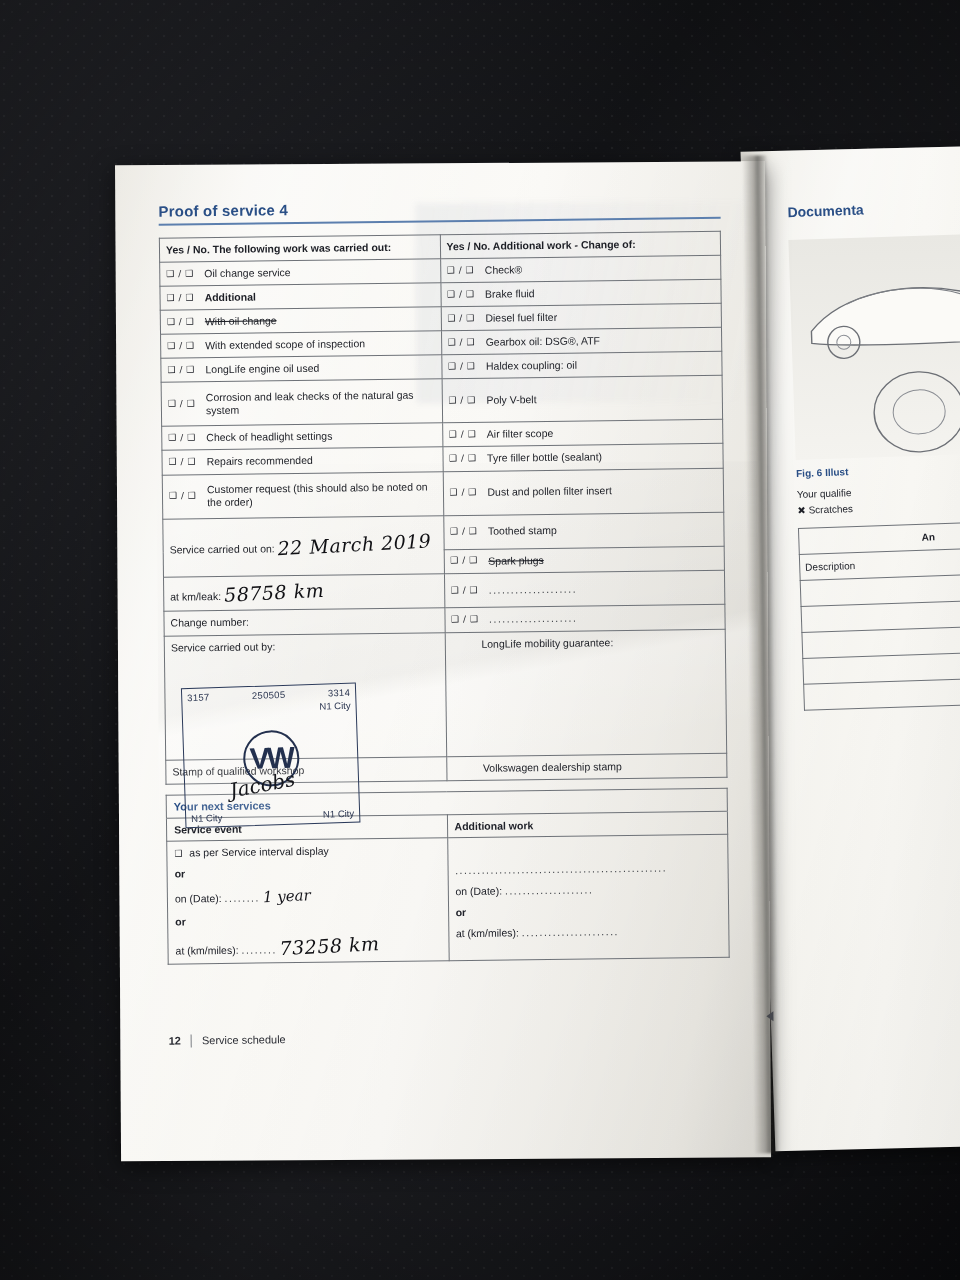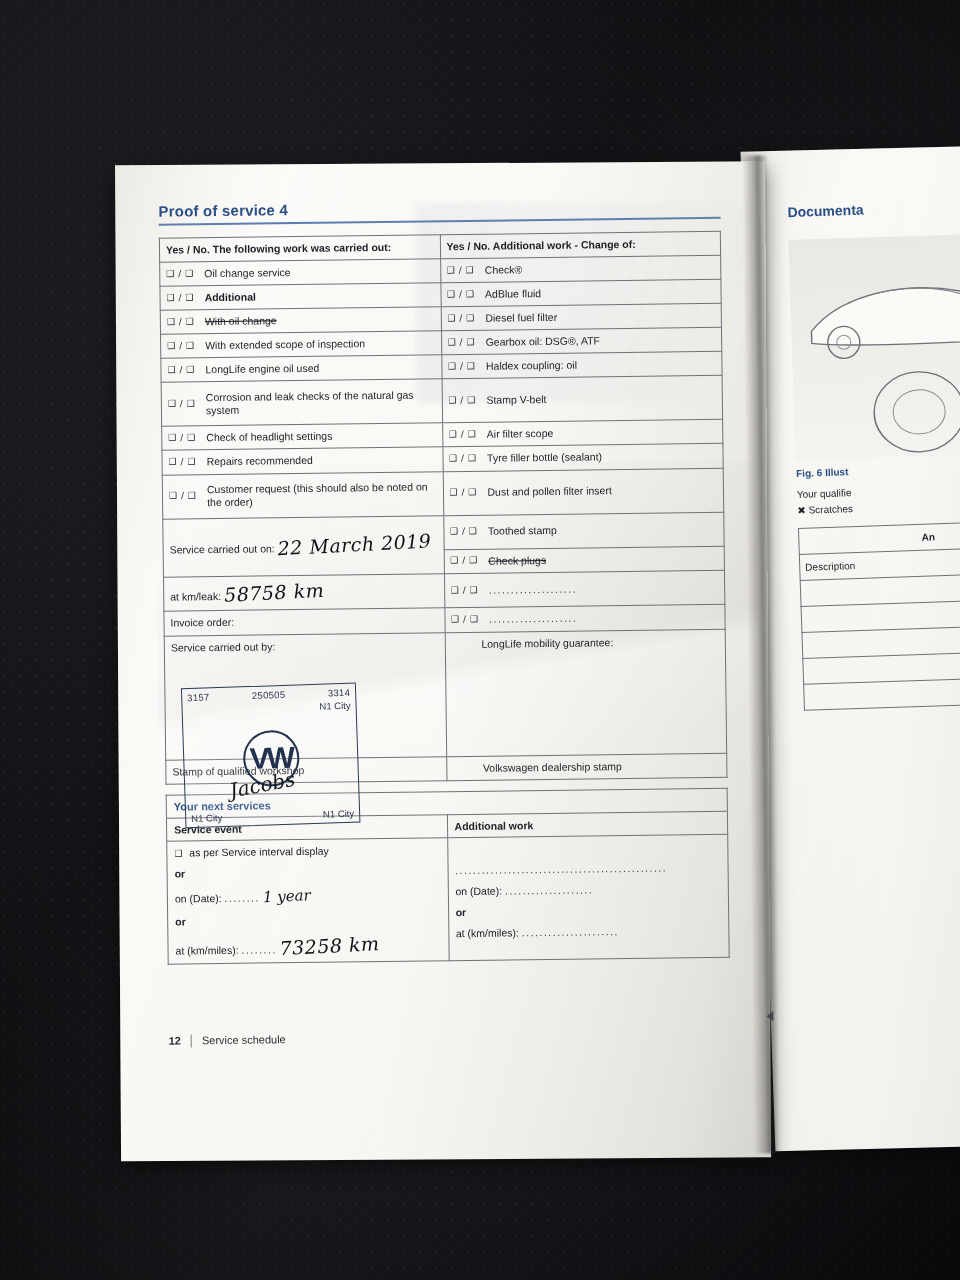--- a/index.html
+++ b/index.html
@@ -334,21 +334,21 @@
       <tr>
         <td>
           <span class="rowtxt">
             <span class="cb">❑ / ❑</span>
             <span class="lbl bold">Additional</span>
           </span>
         </td>
         <td>
           <span class="rowtxt">
             <span class="cb">❑ / ❑</span>
-            <span class="lbl">AdBlue fluid</span>
+            <span class="lbl">Brake fluid</span>
           </span>
         </td>
       </tr>
 
       <tr>
         <td>
           <span class="rowtxt">
             <span class="cb">❑ / ❑</span>
             <span class="lbl" style="text-decoration: line-through;">With oil change</span>
           </span>
@@ -394,21 +394,21 @@
       <tr class="tall">
         <td>
           <span class="rowtxt">
             <span class="cb">❑ / ❑</span>
             <span class="lbl">Corrosion and leak checks of the natural gas system</span>
           </span>
         </td>
         <td>
           <span class="rowtxt">
             <span class="cb">❑ / ❑</span>
-            <span class="lbl">Stamp V-belt</span>
+            <span class="lbl">Poly V-belt</span>
           </span>
         </td>
       </tr>
 
       <tr>
         <td>
           <span class="rowtxt">
             <span class="cb">❑ / ❑</span>
             <span class="lbl">Check of headlight settings</span>
           </span>
@@ -461,41 +461,41 @@
             <span class="cb">❑ / ❑</span>
             <span class="lbl">Toothed stamp</span>
           </span>
         </td>
       </tr>
 
       <tr>
         <td>
           <span class="rowtxt">
             <span class="cb">❑ / ❑</span>
-            <span class="lbl" style="text-decoration: line-through;">Check plugs</span>
+            <span class="lbl" style="text-decoration: line-through;">Spark plugs</span>
           </span>
         </td>
       </tr>
 
       <tr class="mid">
         <td>
           <span>at km/leak:</span>
           <span class="hand">58758 km</span>
         </td>
         <td>
           <span class="rowtxt">
             <span class="cb">❑ / ❑</span>
             <span class="lbl dots">....................</span>
           </span>
         </td>
       </tr>
 
       <tr>
         <td>
-          <span>Invoice order:</span>
+          <span>Change number:</span>
         </td>
         <td>
           <span class="rowtxt">
             <span class="cb">❑ / ❑</span>
             <span class="lbl dots">....................</span>
           </span>
         </td>
       </tr>
 
       <tr>

